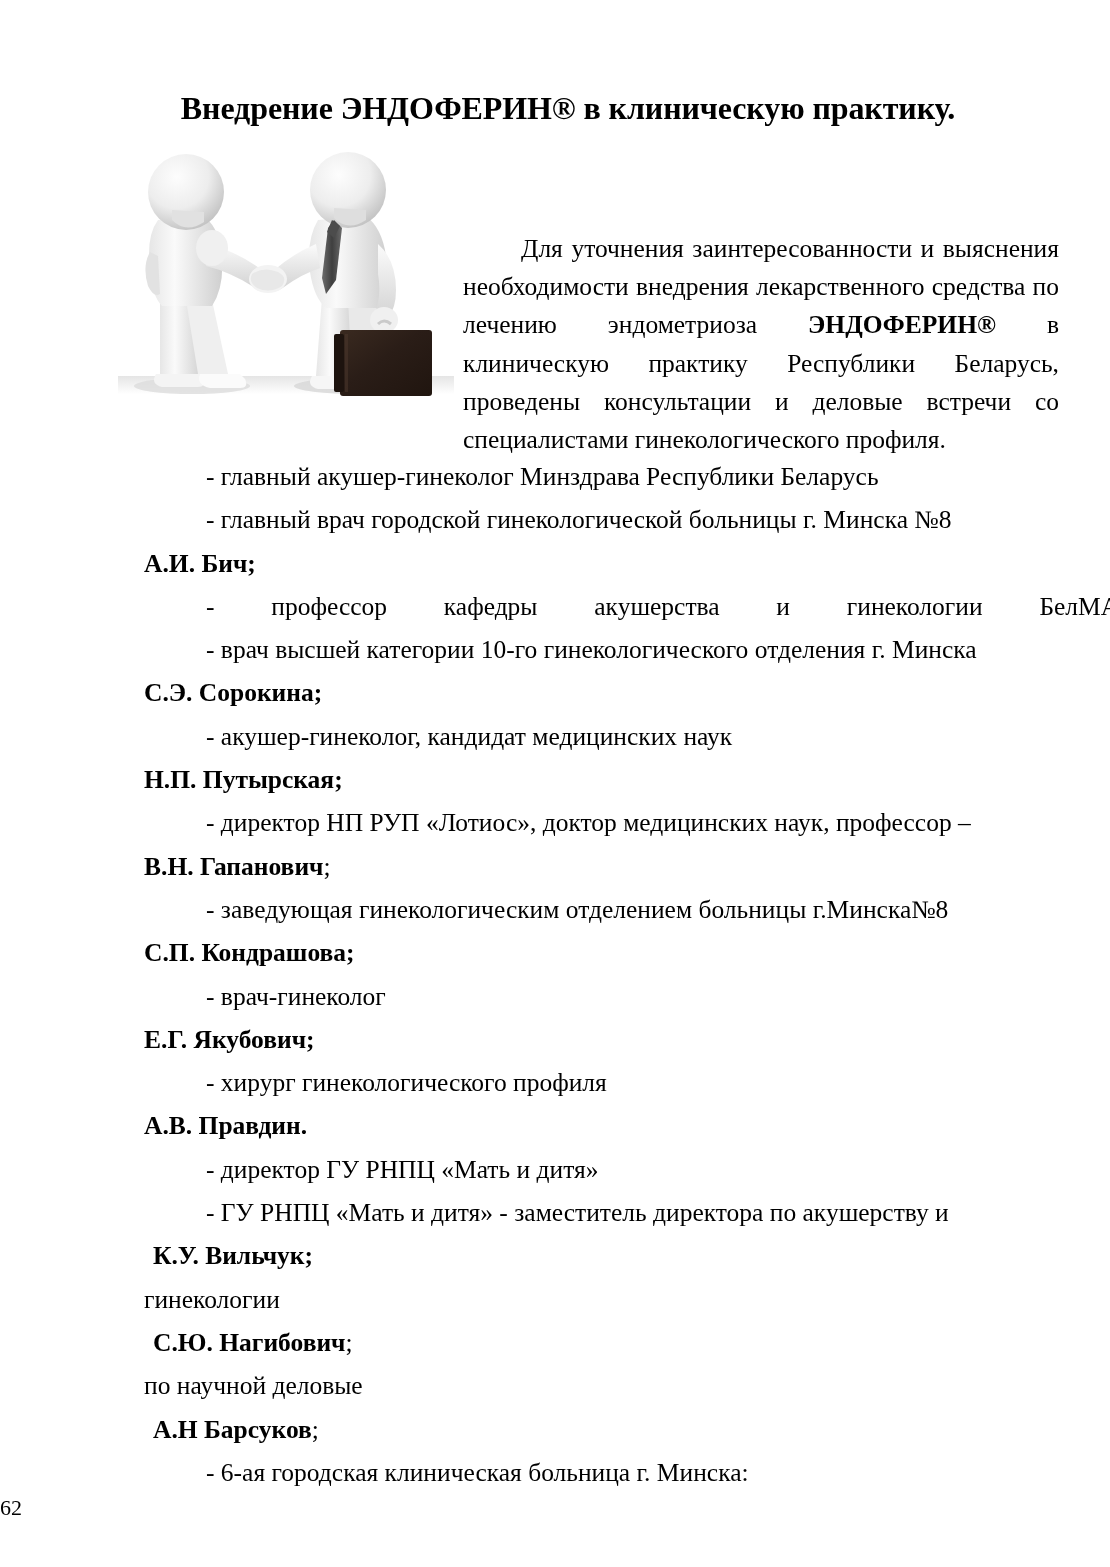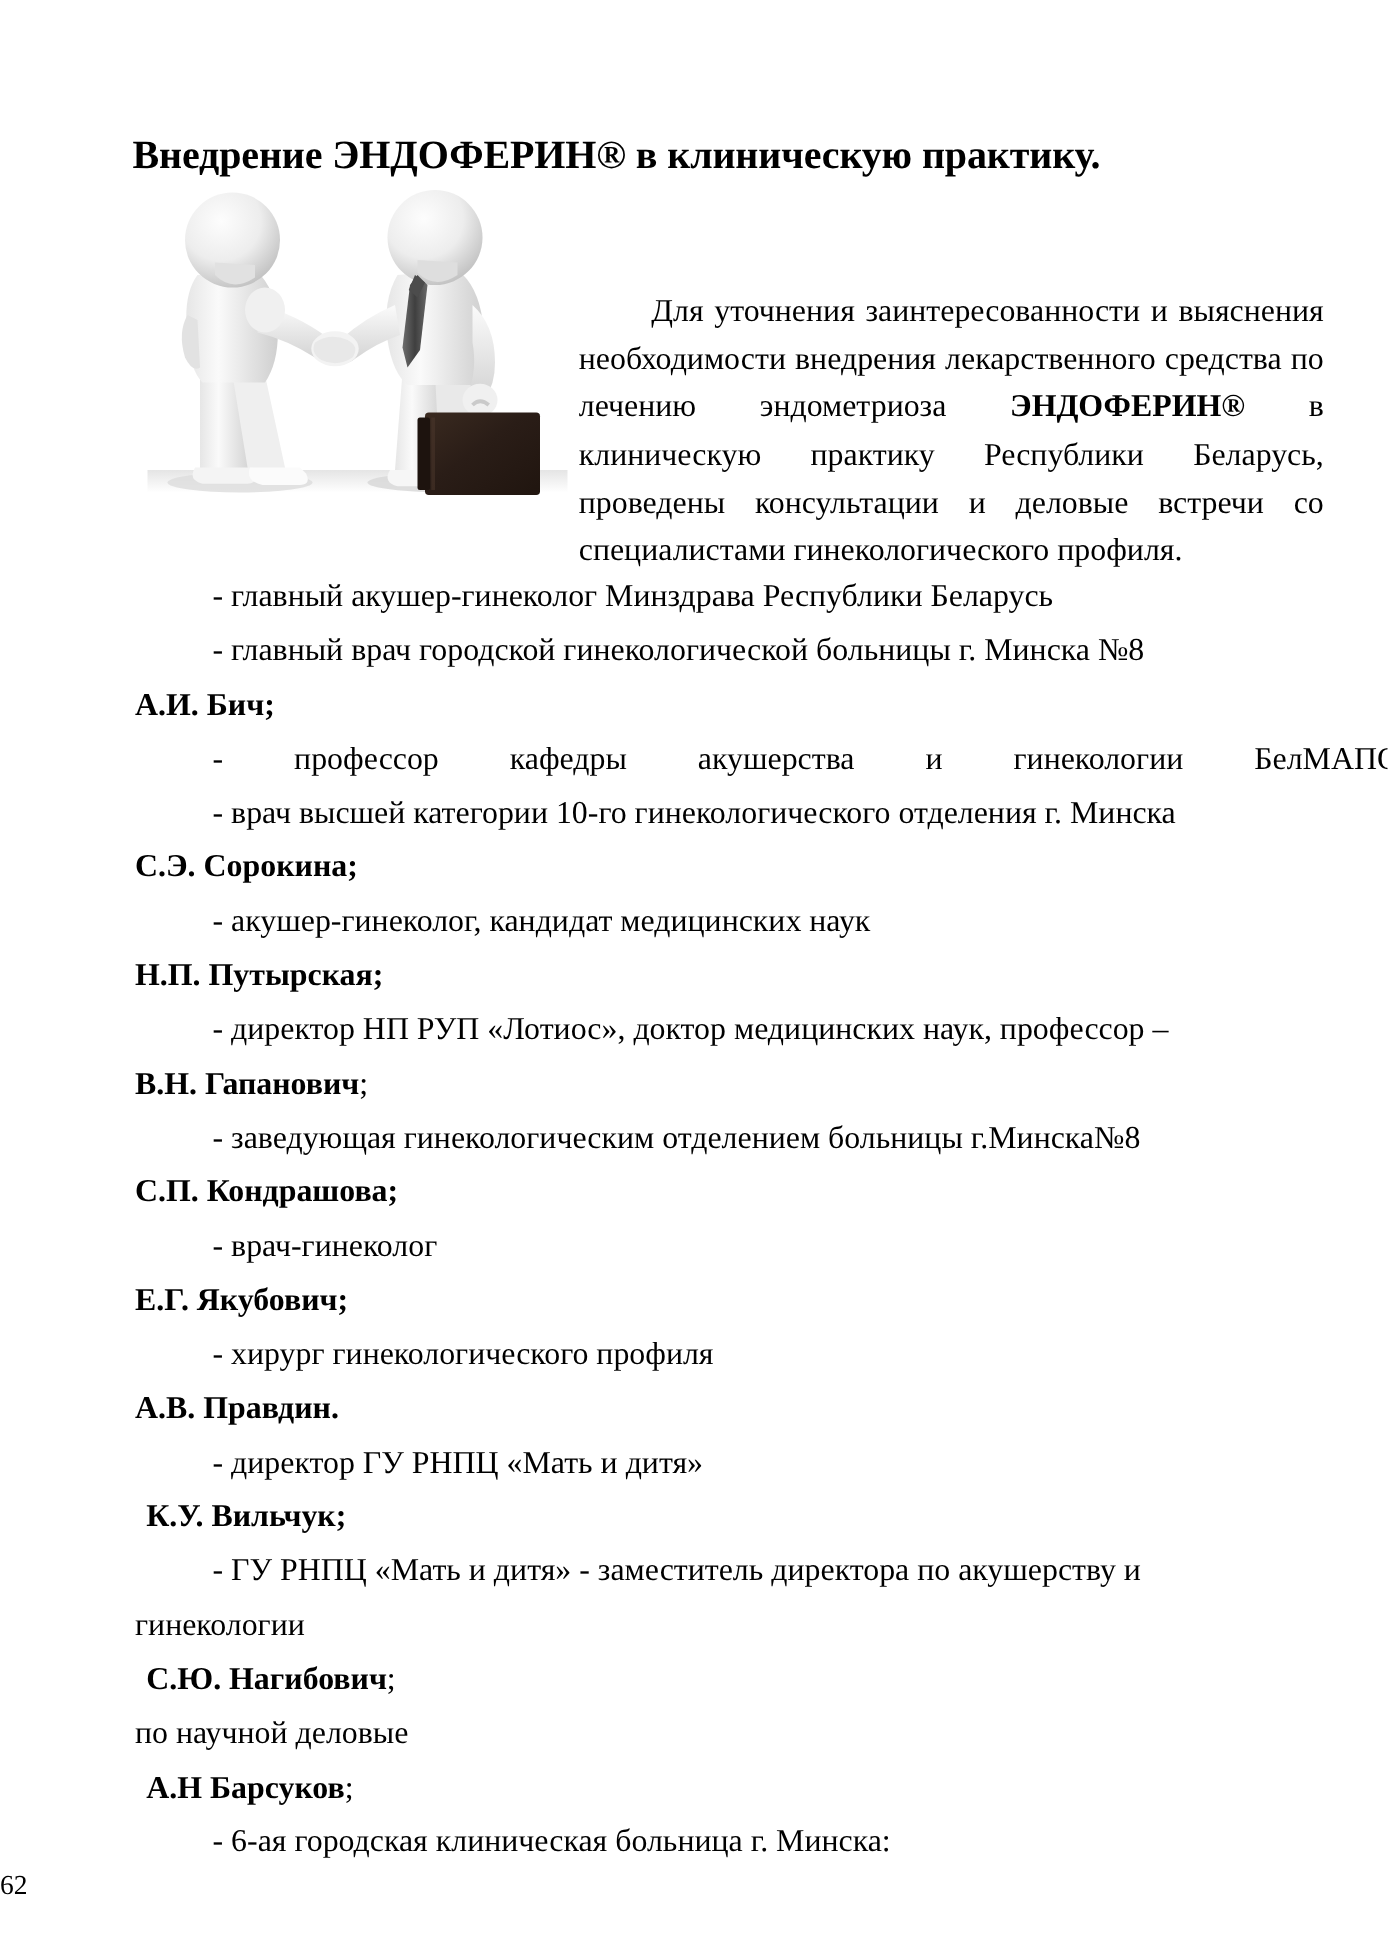--- a/index.html
+++ b/index.html
@@ -20,25 +20,26 @@
     left: 0; top: 0;
     width: 1110px;
     height: 1567px;
     background: #fff;
   }
 
   
   .doc-title {
     position: absolute;
     left: 106px;
-    top: 84px;
+    top: 69px;
     width: 924px;
     font-size: 32px;
     font-weight: bold;
     line-height: 1.18;
+    text-align: center;
     letter-spacing: -0.1px;
     white-space: nowrap;
   }
 
   
   .illus {
     position: absolute;
     left: 112px;
     top: 148px;
     width: 348px;
@@ -66,20 +67,21 @@
   .list {
     position: absolute;
     left: 108px;
     top: 455px;
     width: 950px;
     font-size: 25.5px;
     line-height: 43.3px;
   }
   .list .ln {
     white-space: nowrap;
+    margin-left: 36px;
   }
   
   .list .desc {
     padding-left: 62px;
   }
   
   .list .desc-just {
     padding-left: 62px;
     white-space: normal;
     text-align: justify;
@@ -227,22 +229,22 @@
       <div class="ln name"><span>Н.П. Путырская;</span></div>
       <div class="ln desc"><span>- директор НП РУП «Лотиос», доктор медицинских наук, профессор  –</span></div>
       <div class="ln name"><span>В.Н. Гапанович</span><span class="tail">;</span></div>
       <div class="ln desc"><span>- заведующая гинекологическим отделением больницы г.Минска№8</span></div>
       <div class="ln name"><span>С.П. Кондрашова;</span></div>
       <div class="ln desc"><span>- врач-гинеколог</span></div>
       <div class="ln name"><span>Е.Г. Якубович;</span></div>
       <div class="ln desc"><span>- хирург гинекологического профиля</span></div>
       <div class="ln name"><span>А.В. Правдин.</span></div>
       <div class="ln desc"><span>- директор ГУ РНПЦ «Мать и дитя»</span></div>
+      <div class="ln desc"><span>- ГУ РНПЦ «Мать и дитя» - заместитель директора по акушерству и</span></div>
       <div class="ln name-ind"><span>К.У. Вильчук;</span></div>
-      <div class="ln desc"><span>- ГУ РНПЦ «Мать и дитя» - заместитель директора по акушерству и</span></div>
       <div class="ln plain"><span>гинекологии</span></div>
       <div class="ln name-ind"><span>С.Ю. Нагибович</span><span class="tail">;</span></div>
       <div class="ln plain"><span>по научной деловые</span></div>
       <div class="ln name-ind"><span>А.Н Барсуков</span><span class="tail">;</span></div>
       <div class="ln desc"><span>- 6-ая городская клиническая больница г. Минска:</span></div>
     </div>
 
   <div class="folio">62</div>
 
 </div>

